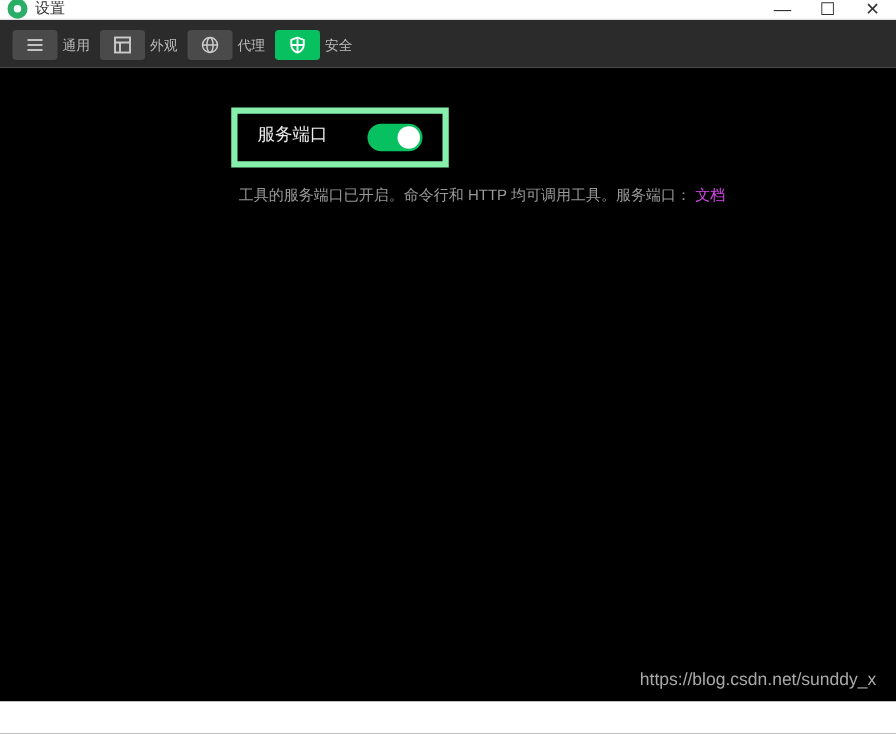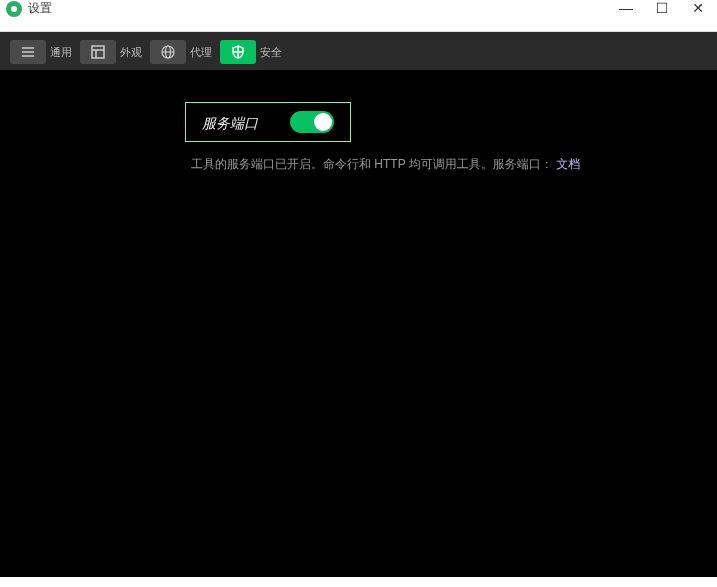--- a/index.html
+++ b/index.html
@@ -4,25 +4,25 @@
   <style>
     * { margin: 0; padding: 0; box-sizing: border-box; }
     body {
       font-family: "Microsoft YaHei", -apple-system, sans-serif;
       width: 717px;
       height: 587px;
       background: #fff;
       overflow: hidden;
     }
     .titlebar {
-      height: 32px;
+      height: 16px;
       background: #fff;
       border-bottom: 1px solid #e0e0e0;
       display: flex;
-      align-items: flex-start;
+      align-items: flex-end;
       justify-content: space-between;
       padding: 0 12px 0 6px;
     }
     .titlebar-left { display: flex; align-items: center; gap: 6px; }
     .app-icon {
       width: 16px; height: 16px;
       background: #2aae67;
       border-radius: 50%;
       display: inline-flex;
       align-items: center;
@@ -61,27 +61,26 @@
     .tab-label { font-size: 11px; color: #bbb; }
 
     .content {
       background: #000;
       height: calc(100% - 32px - 48px);
       padding: 32px 0 0 185px;
       position: relative;
     }
 
     .highlight-box {
-      border: 1px solid #86efac;
+      border: 5px solid #86efac;
       padding: 8px 16px;
       display: inline-flex;
-      align-items: flex-end;
+      align-items: flex-start;
       gap: 32px;
       margin-bottom: 14px;
-      font-style: italic;
     }
     .row-label { color: #eee; font-size: 14px; }
     .toggle {
       width: 44px;
       height: 22px;
       background: #07c160;
       border-radius: 11px;
       position: relative;
       cursor: pointer;
     }
@@ -95,21 +94,21 @@
       background: #fff;
       border-radius: 50%;
     }
 
     .port-row { color: #838383; font-size: 12px; margin-left: 6px; margin-bottom: 16px; display: flex; align-items: center; gap: 8px; }
     .port-blur {
       width: 36px; height: 13px; background: #3a3a3a; filter: blur(1px); border-radius: 2px;
     }
 
     .desc { color: #999; font-size: 12px; margin-left: 6px; }
-    .link { color: #c4b5fd; cursor: pointer; }
+    .link { color: #d946ef; cursor: pointer; }
 
     .watermark {
       position: absolute;
       bottom: 10px;
       right: 16px;
       color: #aaa;
       font-size: 14px;
       font-family: Arial, sans-serif;
     }
   </style>
@@ -176,13 +175,14 @@
     <span class="row-label">服务端口</span>
     <div class="toggle"></div>
   </div>
 
 
   <div class="desc">
     <span>工具的服务端口已开启。命令行和 HTTP 均可调用工具。服务端口：</span>
     <span class="link">文档</span>
   </div>
 
+  <div class="watermark">https://blog.csdn.net/sunddy_x</div>
 </div>
 
 </body></html>

